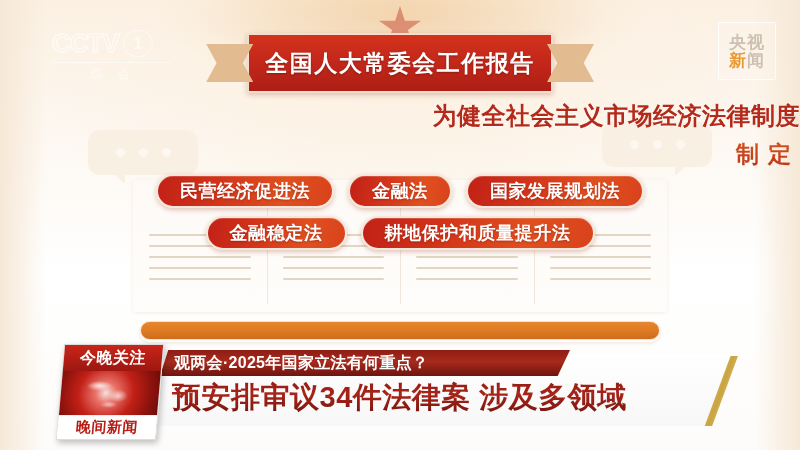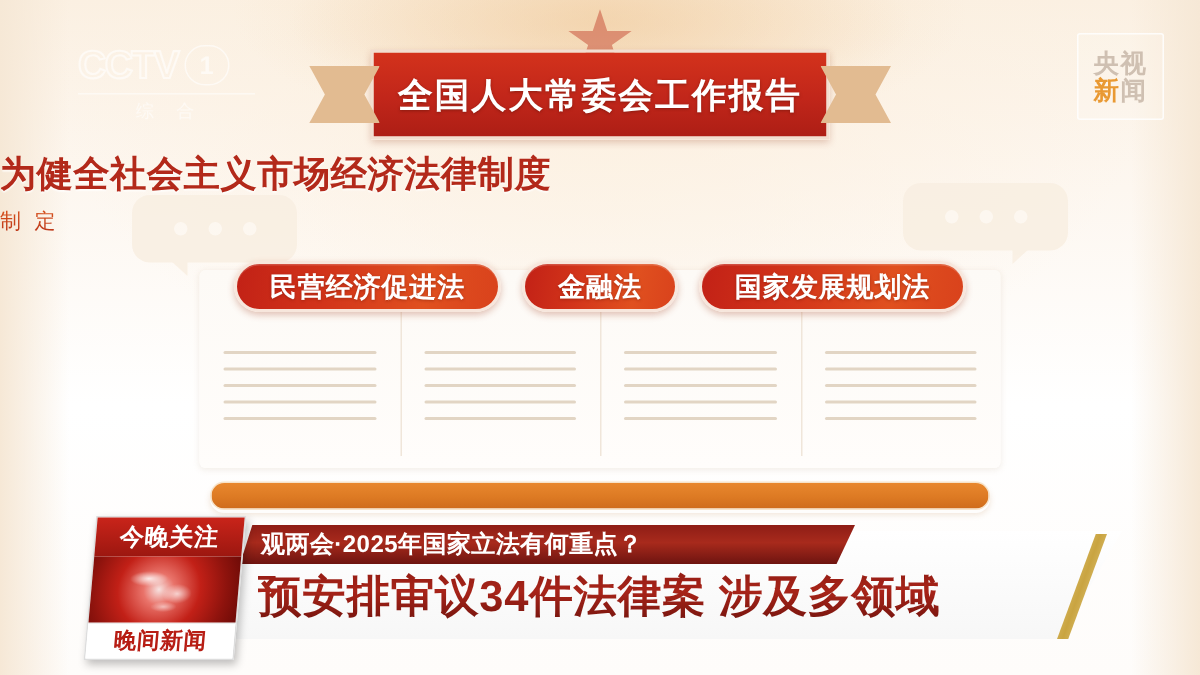--- a/index.html
+++ b/index.html
@@ -72,28 +72,28 @@
     box-shadow:0 2px 5px rgba(150,60,30,.28);
     margin:0 -6px;
   }
   .ribbon-plaque span {
     color:#fff; font-size:23px; font-weight:bold; letter-spacing:1.5px;
     text-shadow:0 1px 2px rgba(90,20,10,.5);
   }
 
   
   .sub1 {
-    position:absolute; left:0; right:0; top:100px; text-align:left;
+    position:absolute; left:0; right:0; top:100px; text-align:right;
     font-size:24px; font-weight:bold; letter-spacing:.5px;
     color:#b3291a;
     text-shadow:0 1px 1px rgba(255,255,255,.7);
   }
   .sub2 {
-    position:absolute; left:0; right:0; top:139px; text-align:left;
-    font-size:14px; font-weight:normal; letter-spacing:9px;
+    position:absolute; left:0; right:0; top:139px; text-align:right;
+    font-size:23px; font-weight:bold; letter-spacing:9px;
     background:linear-gradient(180deg,#d9531c 0%, #b8341a 100%);
     -webkit-background-clip:text; background-clip:text; color:transparent;
   }
 
   
   .doccard {
     position:absolute; left:133px; top:180px; width:534px; height:132px;
     background:linear-gradient(180deg,#fdfaf6 0%,#fffdfb 100%);
     border-radius:4px;
     box-shadow:0 1px 4px rgba(180,150,120,.16);
@@ -293,20 +293,28 @@
     <div class="pill">
       <span>民营经济促进法</span>
     </div>
     <div class="pill">
       <span>金融法</span>
     </div>
     <div class="pill">
       <span>国家发展规划法</span>
     </div>
   </div>
+  <div class="pills-row row2">
+    <div class="pill">
+      <span>金融稳定法</span>
+    </div>
+    <div class="pill">
+      <span>耕地保护和质量提升法</span>
+    </div>
+  </div>
 
   <div class="cctv">
     <div class="cctv-row">
       <div class="cctv-txt">CCTV</div>
       <div class="cctv-num">1</div>
     </div>
     <div class="cctv-sub">
       <span>综</span>
       <span>合</span>
     </div>

